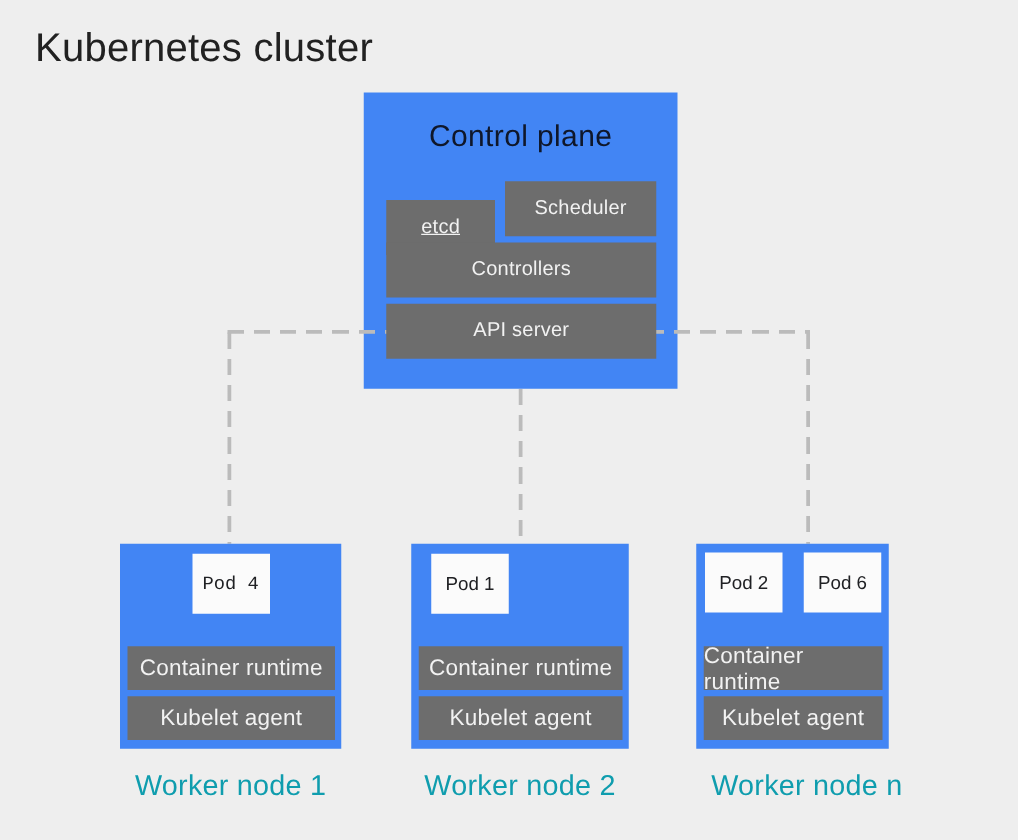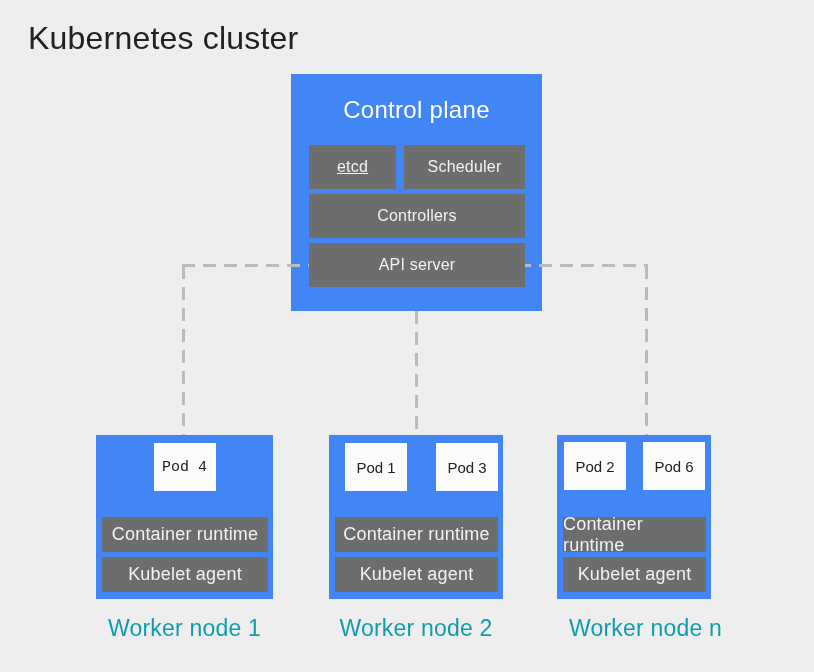--- a/index.html
+++ b/index.html
@@ -43,31 +43,31 @@
   .control-plane {
     position: absolute;
     left: 291px; top: 74px;
     width: 251px; height: 237px;
     background: #4285f4;
   }
   .cp-title {
     position: absolute; z-index: 3;
     left: 0; top: 0; right: 0; height: 71px;
     display: flex; align-items: center; justify-content: center;
-    font-size: 24px; color: #ffffff; letter-spacing: 0.3px;
+    font-size: 24px; color: #0f172a; letter-spacing: 0.3px;
   }
   .comp {
     position: absolute; z-index: 3;
     background: #6d6d6d;
     color: #f2f2f2;
     font-size: 16px;
     display: flex; align-items: center; justify-content: center;
     letter-spacing: 0.2px;
   }
-  .comp-etcd        { left: 18px;  top: 71px;  width: 87px;  height: 44px; text-decoration: underline; }
+  .comp-etcd        { left: 18px;  top: 86px;  width: 87px;  height: 44px; text-decoration: underline; }
   .comp-scheduler   { left: 113px; top: 71px;  width: 121px; height: 44px; }
   .comp-controllers { left: 18px;  top: 120px; width: 216px; height: 44px; }
   .comp-api         { left: 18px;  top: 169px; width: 216px; height: 44px; }
 
   
   .worker-node {
     position: absolute; z-index: 3;
     top: 435px; height: 164px;
     background: #4285f4;
   }
@@ -143,21 +143,20 @@
     </div>
     <div class="layers">
       <div class="layer">Container runtime</div>
       <div class="layer">Kubelet agent</div>
     </div>
   </div>
 
   <div class="worker-node node-2">
     <div class="pods-row pods-spread">
       <div class="pod">Pod 1</div>
-      <div class="pod">Pod 3</div>
     </div>
     <div class="layers">
       <div class="layer">Container runtime</div>
       <div class="layer">Kubelet agent</div>
     </div>
   </div>
 
   <div class="worker-node node-3">
     <div class="pods-row pods-spread">
       <div class="pod">Pod 2</div>

